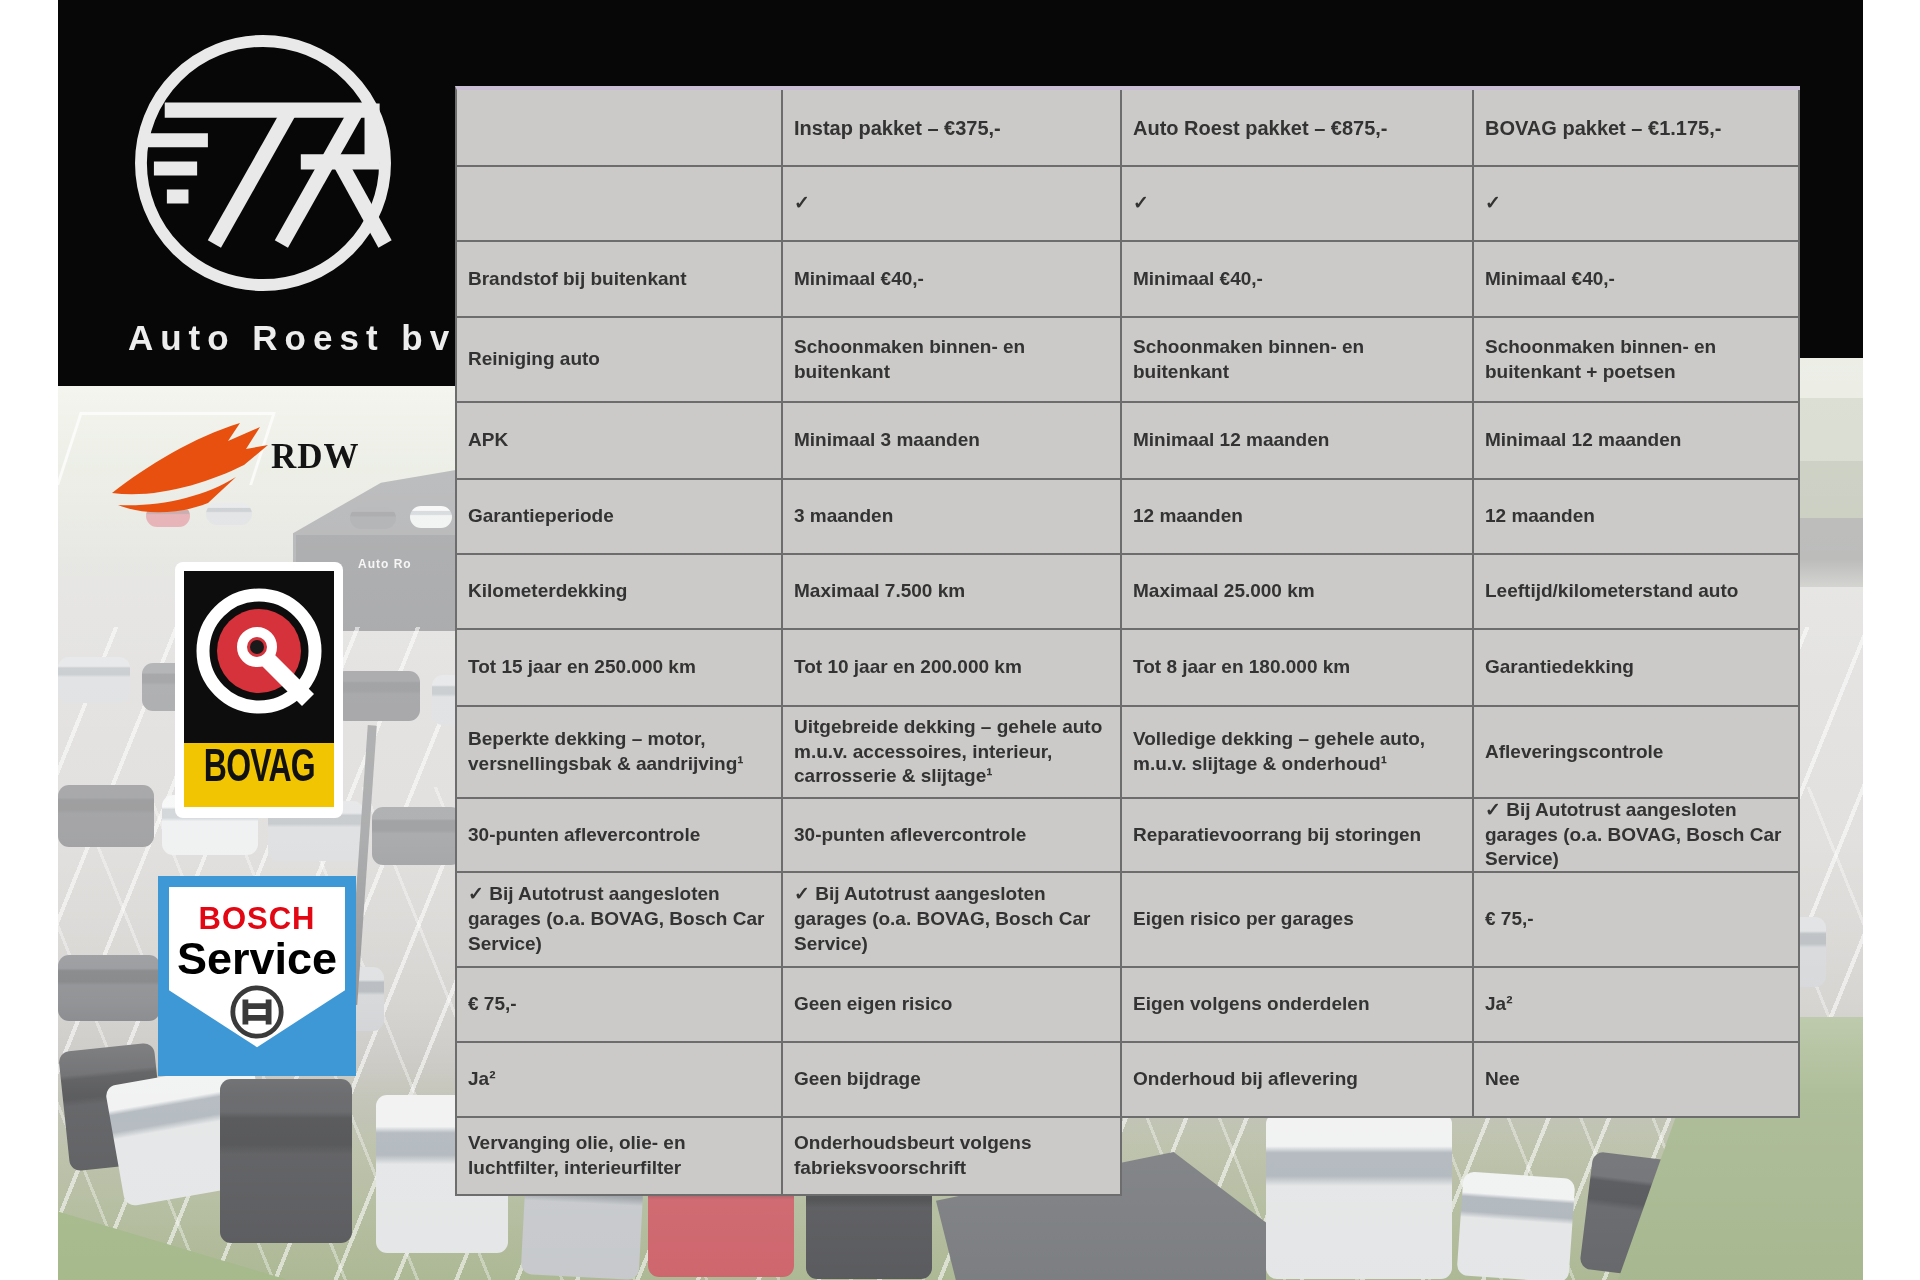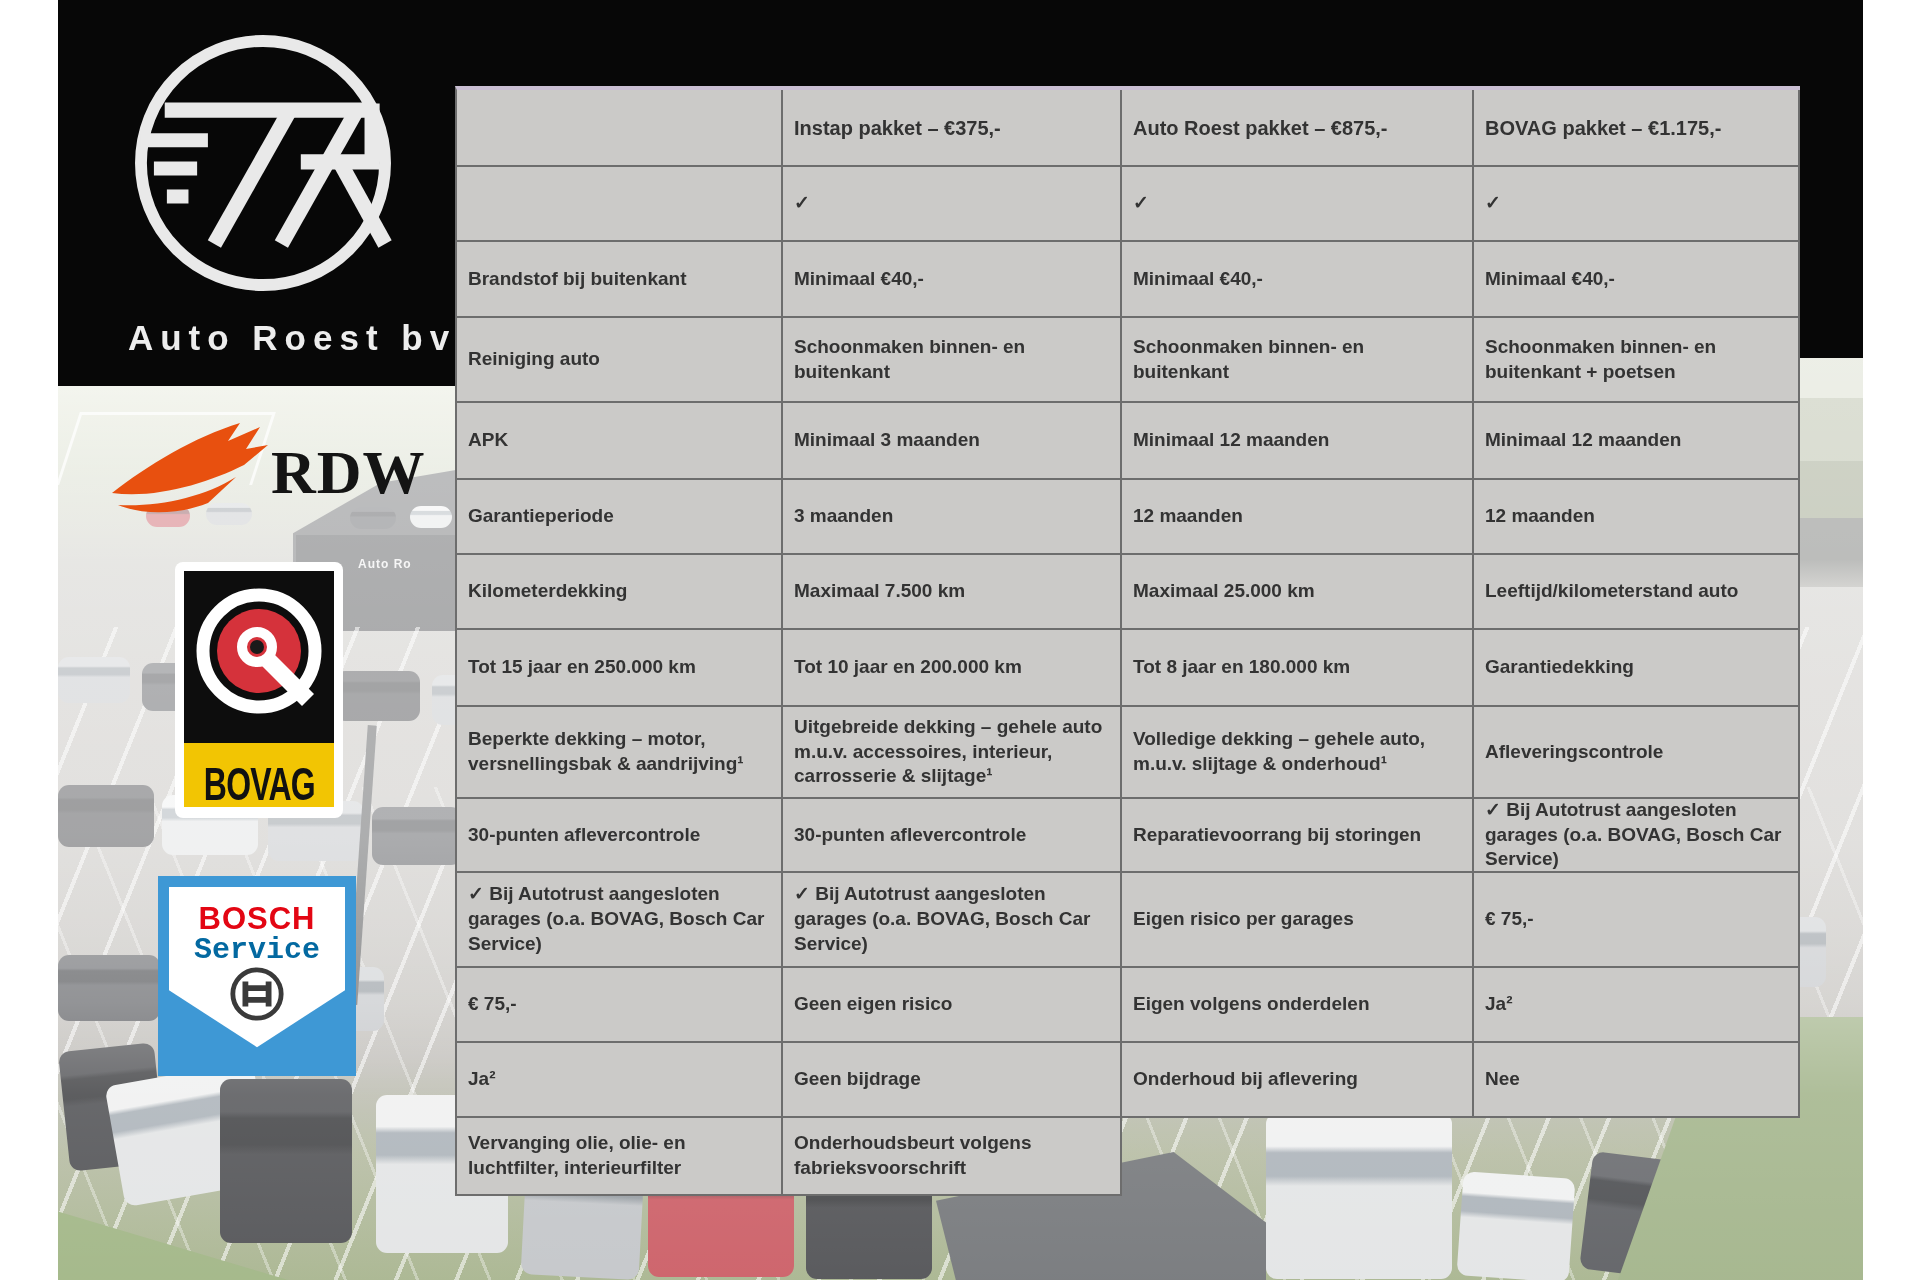--- a/index.html
+++ b/index.html
@@ -44,32 +44,32 @@
   .car-r{background:linear-gradient(180deg,#c93a44 0 20%,#6e2228 24% 38%,#bf3640 44% 100%);}
   .carport{left:878px;top:795px;width:330px;height:128px;background:#53565a;
            clip-path:polygon(0 38%,72% 0,100% 55%,100% 100%,6% 100%);}
   .wash{left:0;top:0;width:100%;height:100%;
      background:linear-gradient(180deg,rgba(255,255,255,.66) 0%,rgba(255,255,255,.58) 52%,
                 rgba(255,255,255,.46) 70%,rgba(255,255,255,.30) 80%,rgba(255,255,255,.24) 100%);}
 
   
   .rdw{position:absolute;left:108px;top:415px;width:320px;height:105px;z-index:3;}
   .rdw .rdw-text{position:absolute;left:163px;top:22px;font-family:"Liberation Serif",serif;
-                 font-weight:700;font-size:62px;color:#141414;letter-spacing:1px;}
+                 font-weight:700;font-size:35px;color:#141414;letter-spacing:1px;}
   .bovag{position:absolute;left:175px;top:562px;width:168px;height:256px;background:#ffffff;
          border-radius:8px;z-index:3;padding:0;}
   .bovag-black{position:absolute;left:9px;top:9px;width:150px;height:172px;background:#0d0d0d;}
   .bovag-band{position:absolute;left:9px;top:181px;width:150px;height:64px;background:#f2c503;
-              display:flex;align-items:flex-end;justify-content:center;}
+              display:flex;align-items:flex-start;justify-content:center;}
   .bovag-band span{font-size:40px;font-weight:700;color:#111;transform:scaleX(.8) scaleY(1.15);letter-spacing:-1px;}
   .bosch{position:absolute;left:158px;top:876px;width:198px;height:200px;background:#3e98d5;z-index:3;}
   .bosch-shield{position:absolute;left:11px;top:11px;width:176px;height:178px;background:#ffffff;
                 clip-path:polygon(0 0,100% 0,100% 58%,50% 90%,0 58%);text-align:center;}
   .bosch-line1{margin-top:14px;font-size:31px;font-weight:700;color:#e30613;letter-spacing:1px;}
-  .bosch-line2{margin-top:-4px;font-size:30px;font-weight:700;color:#0369a1;font-family:Liberation Mono, monospace;}
+  .bosch-line2{margin-top:-4px;font-size:45px;font-weight:700;color:#000000;}
   .bosch-shield svg{margin-top:-2px;}
 
   
   .table-wrap{position:absolute;left:455px;top:86px;z-index:4;
       border-top:4px solid #c9bed3;border-left:2px solid #6d6d6d;
       display:grid;grid-template-columns:326px 339px 352px 326px;
       grid-template-rows:77px 75px 76px 85px 77px 75px 75px 77px 92px 74px 95px 75px 75px 78px;}
   .c{box-sizing:border-box;background:#cbcac8;border-right:2px solid #6d6d6d;border-bottom:2px solid #6d6d6d;
      display:flex;align-items:center;padding:6px 12px 6px 11px;
      color:#333333;font-weight:700;font-size:19px;line-height:1.3;}

